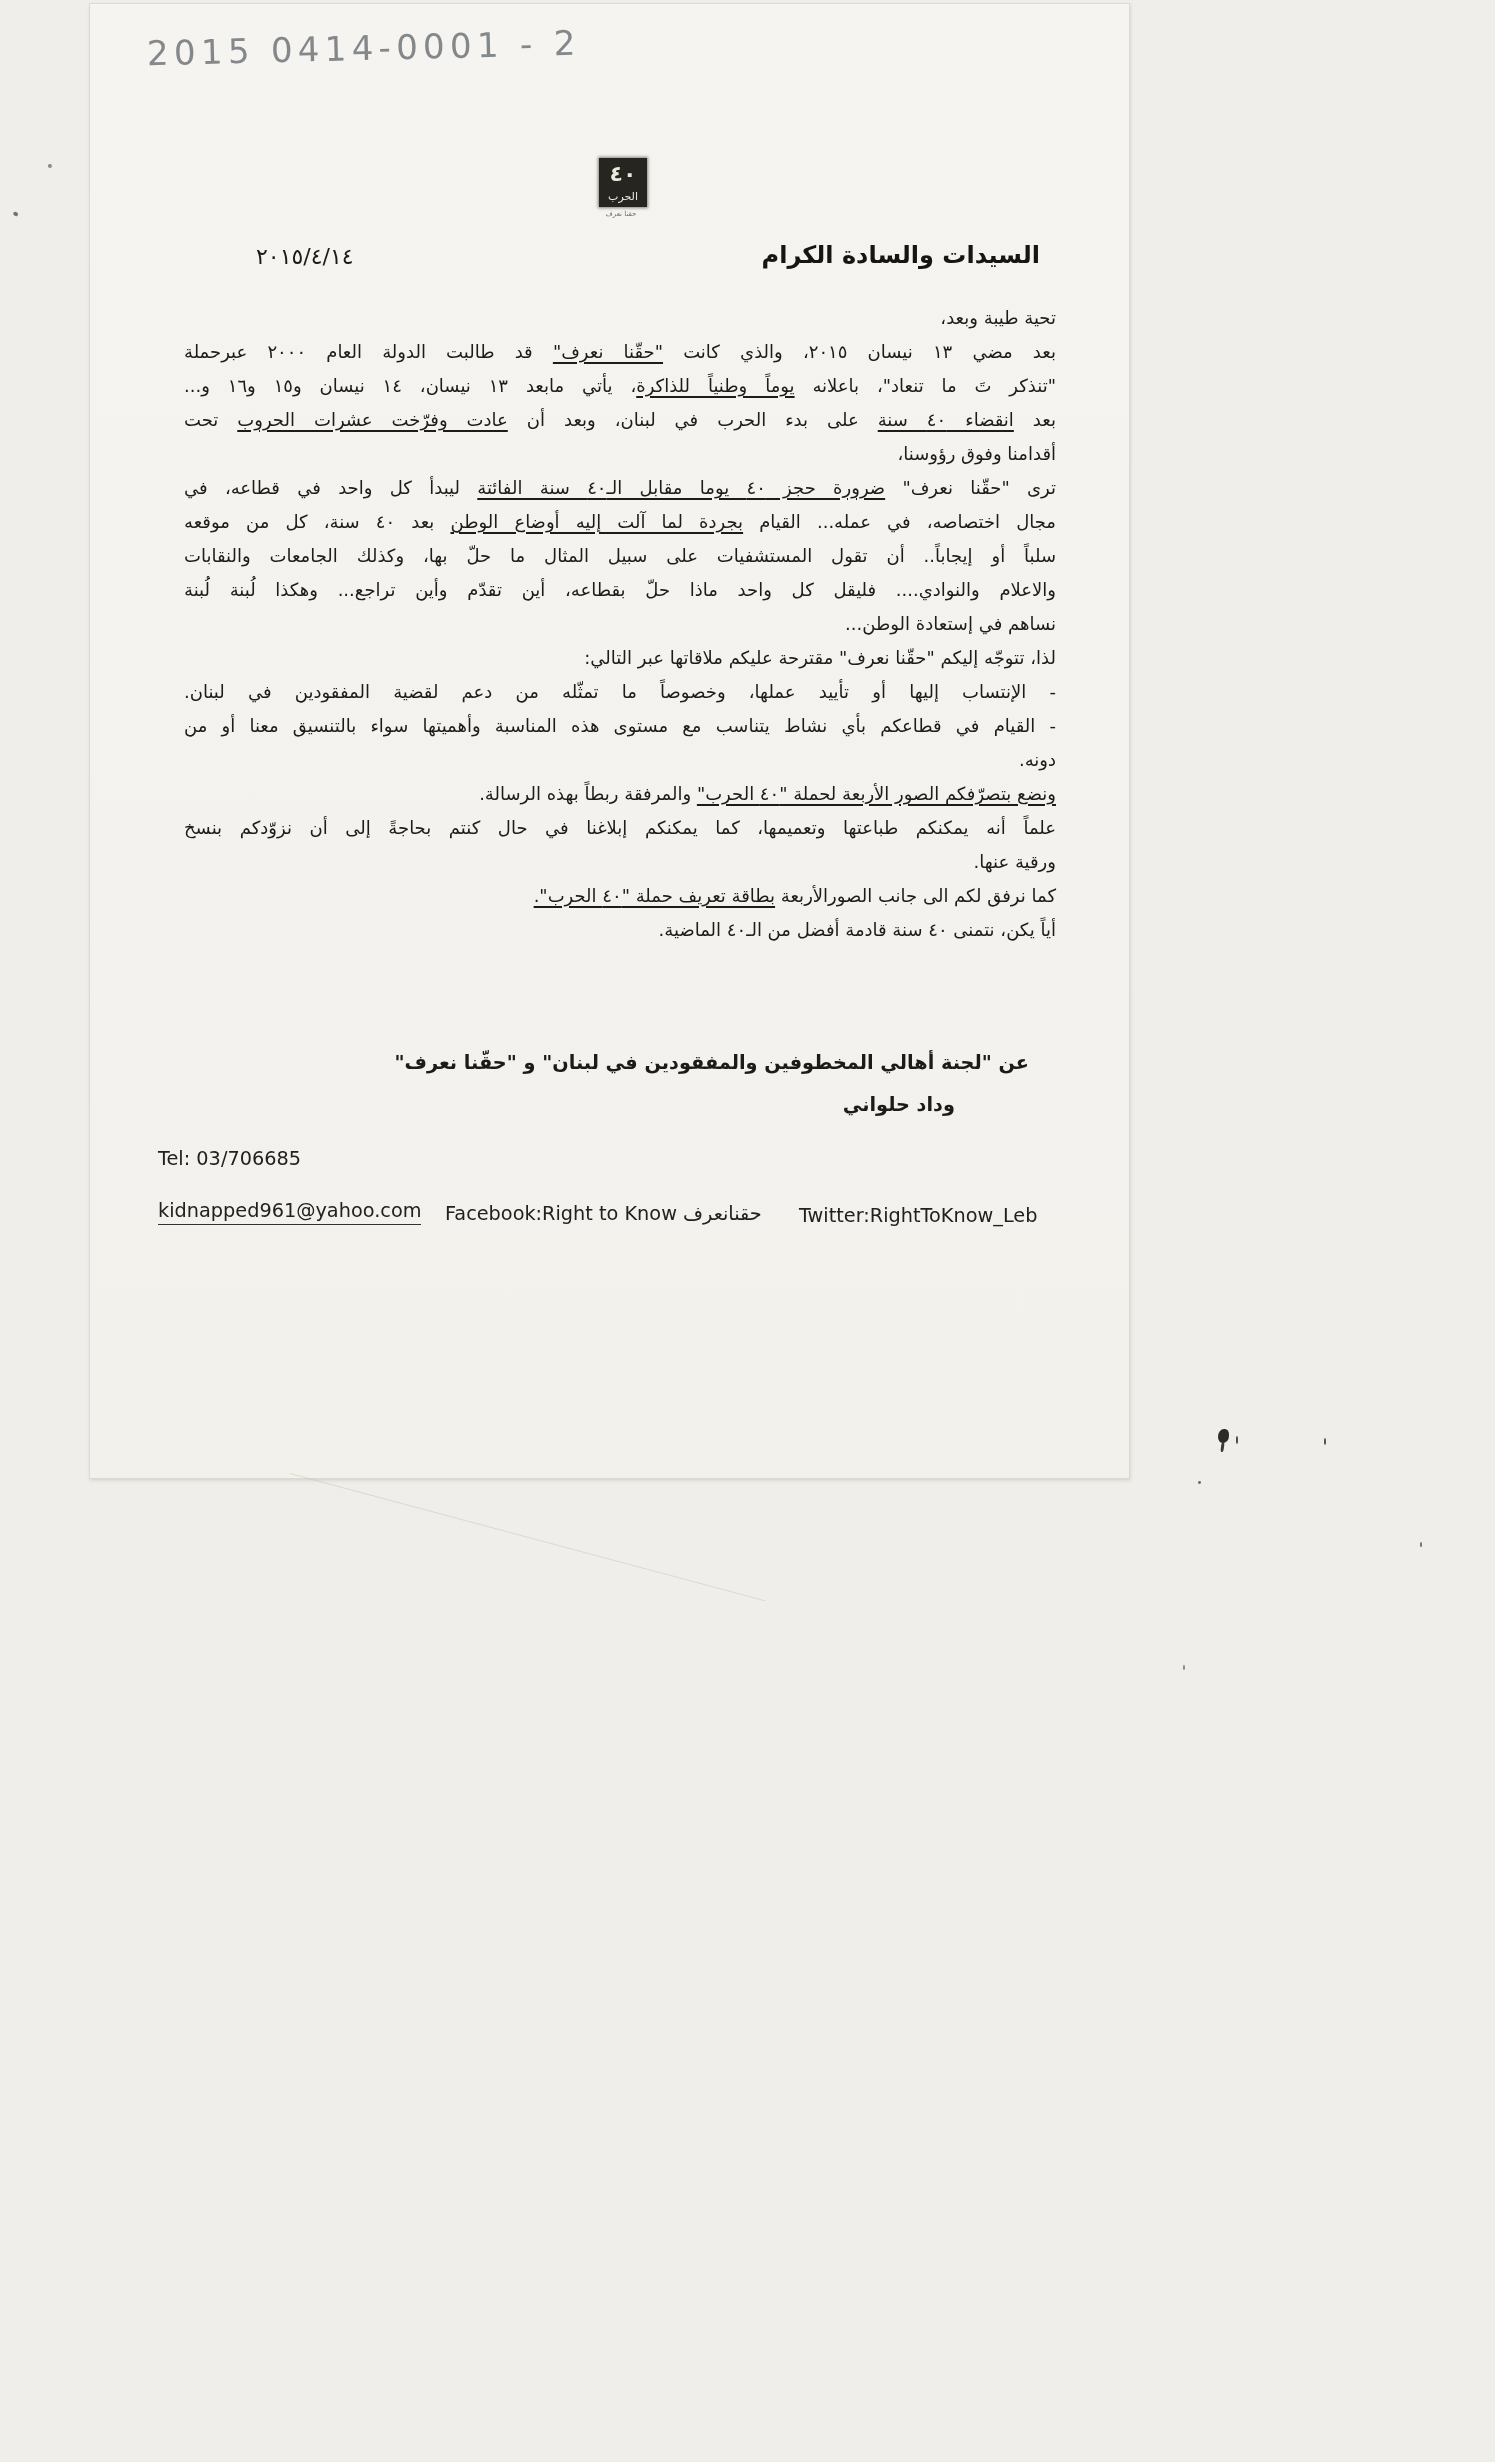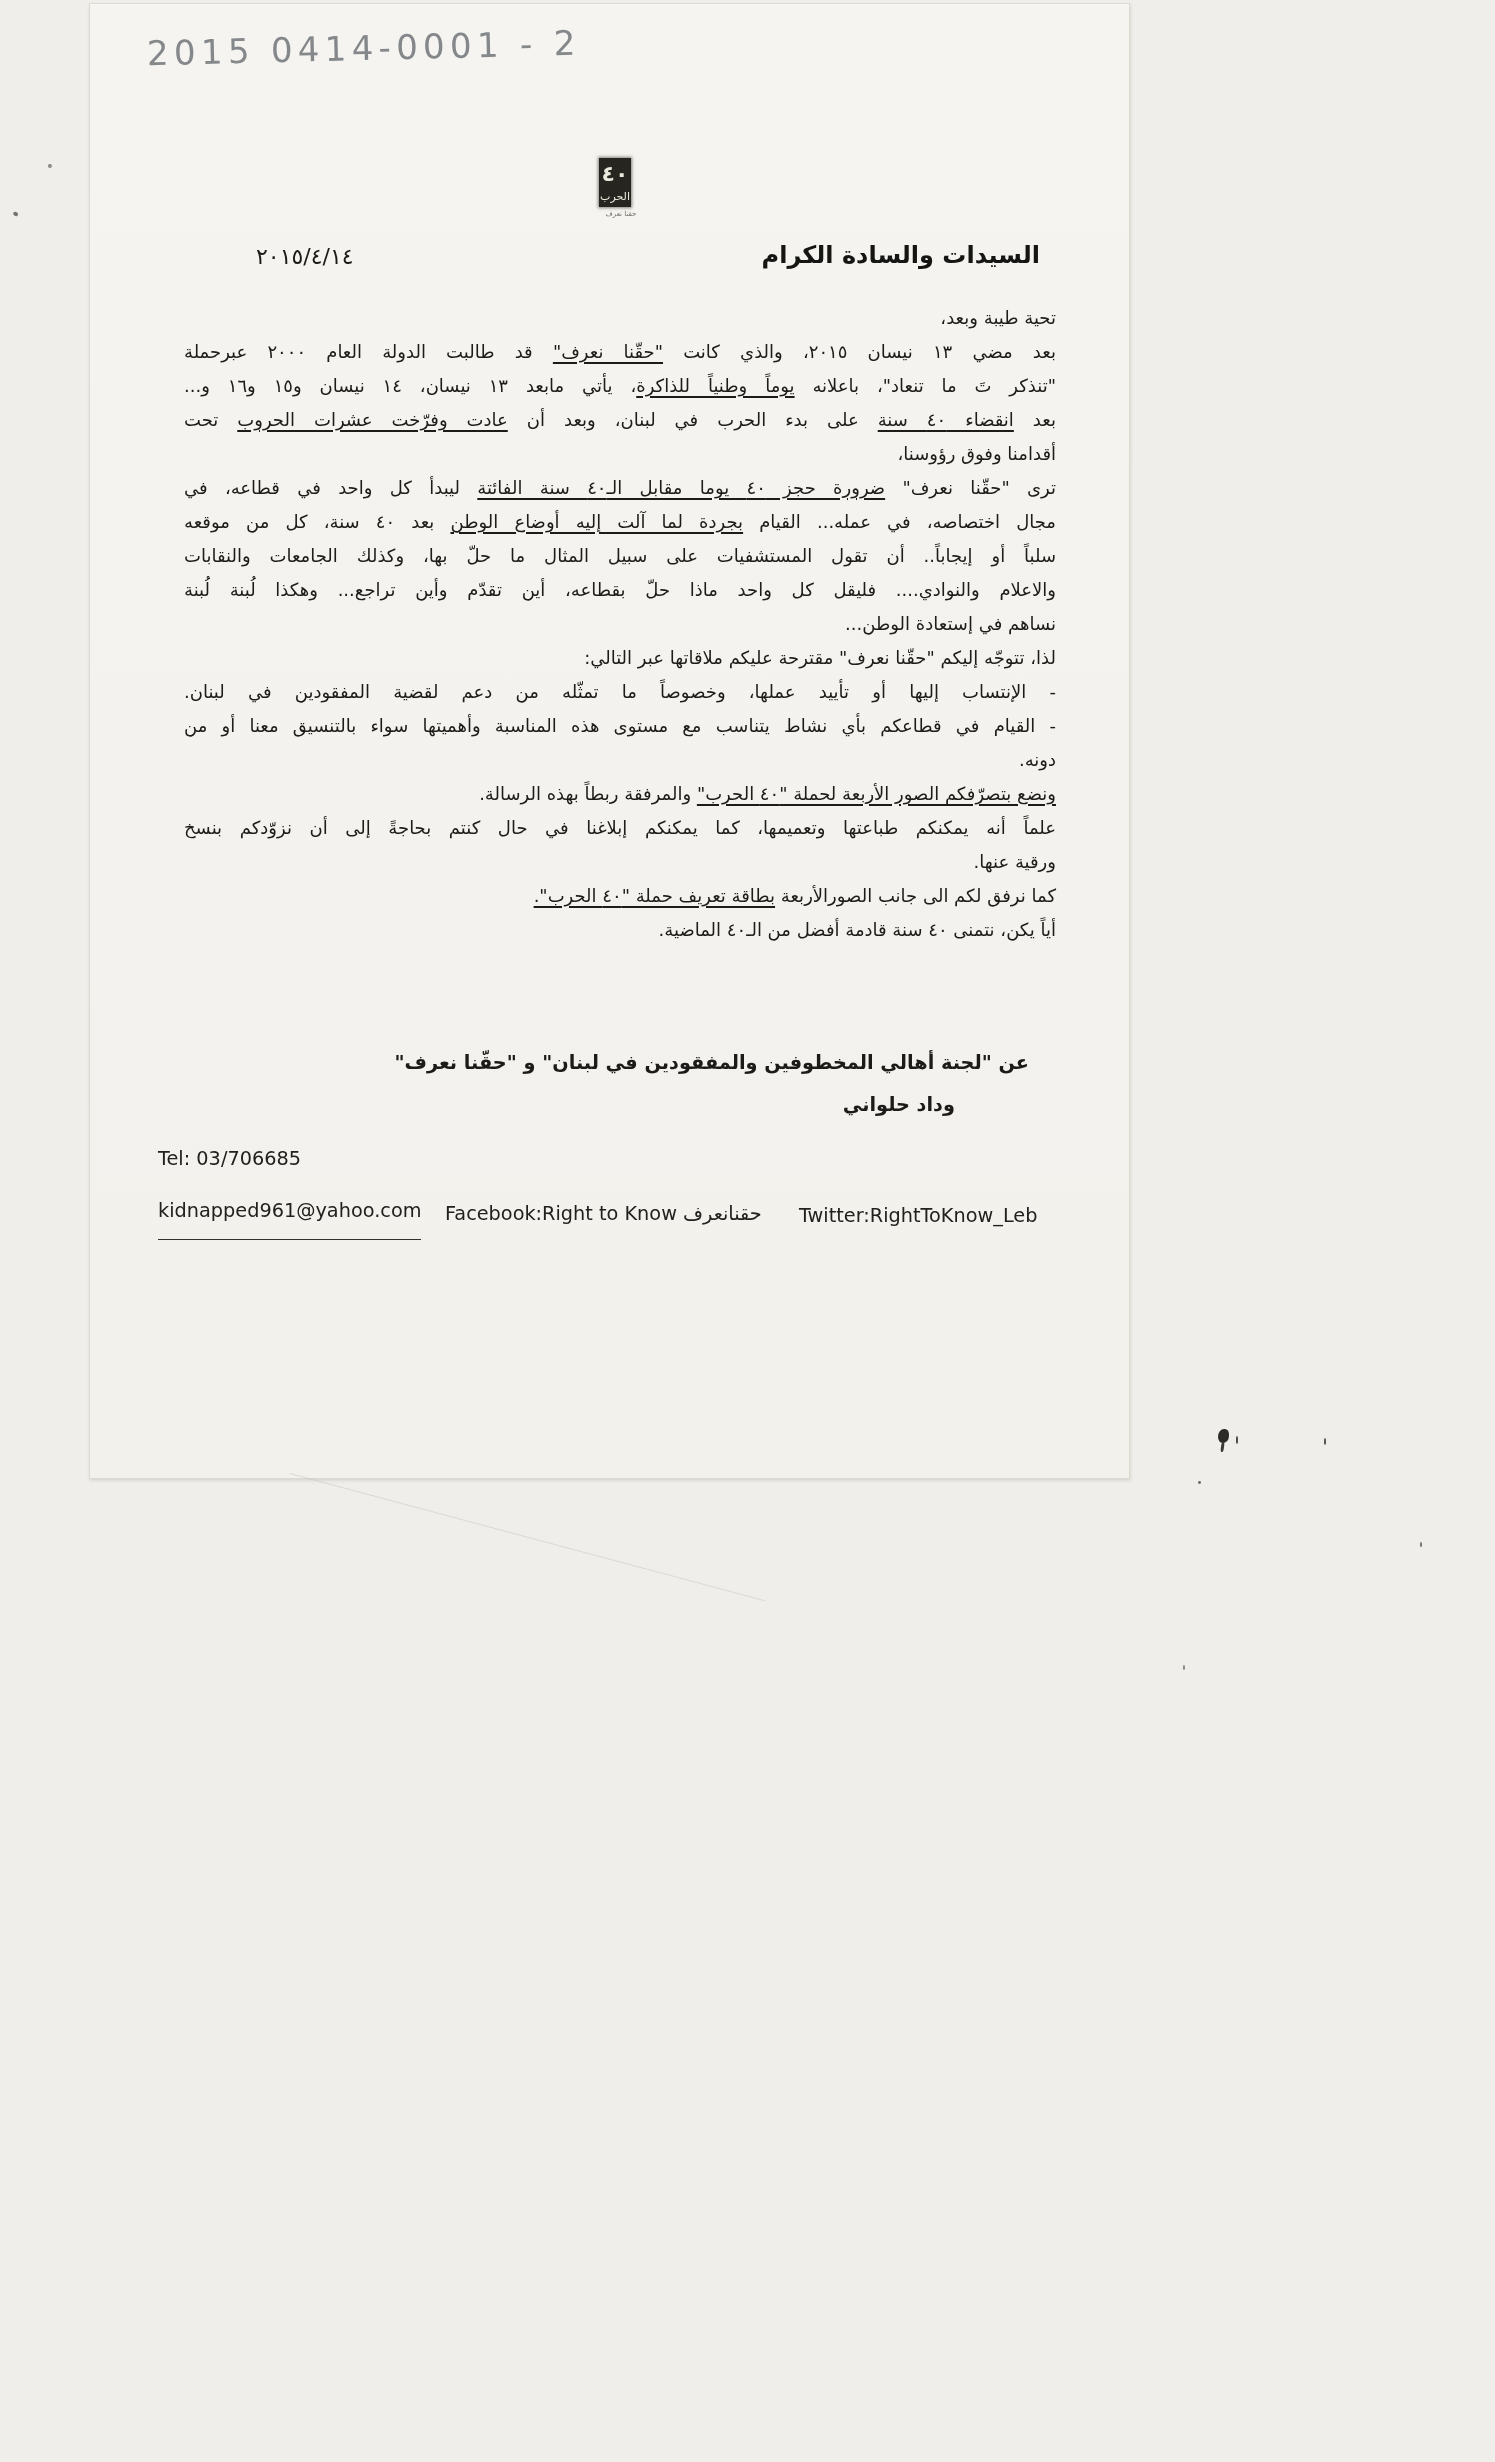--- a/index.html
+++ b/index.html
@@ -33,21 +33,21 @@
     letter-spacing: 5.3px;
     color: #85888a;
     transform: rotate(-1.4deg);
     white-space: nowrap;
   }
 
   .logo {
     position: absolute;
     left: 509px;
     top: 154px;
-    width: 32px;
+    width: 48px;
     height: 49px;
     background: #26251f;
     box-shadow: 0 0 2.9px 0.6px rgba(38,37,31,0.55);
     display: flex;
     flex-direction: column;
     align-items: center;
     justify-content: center;
     color: #eceade;
   }
   .logo-number { font-size: 22px; font-weight: bold; line-height: 1; }
@@ -133,21 +133,21 @@
     color: #22211f;
     white-space: nowrap;
   }
   .contact-email {
     position: absolute;
     left: 68px;
     top: 1195px;
     font-size: 19.3px;
     color: #22211f;
     border-bottom: 1.8px solid #33322f;
-    padding-bottom: 17px;
+    padding-bottom: 2px;
     white-space: nowrap;
   }
   .contact-facebook {
     position: absolute;
     left: 355px;
     top: 1198px;
     font-size: 19.3px;
     color: #22211f;
     direction: ltr;
     white-space: nowrap;

